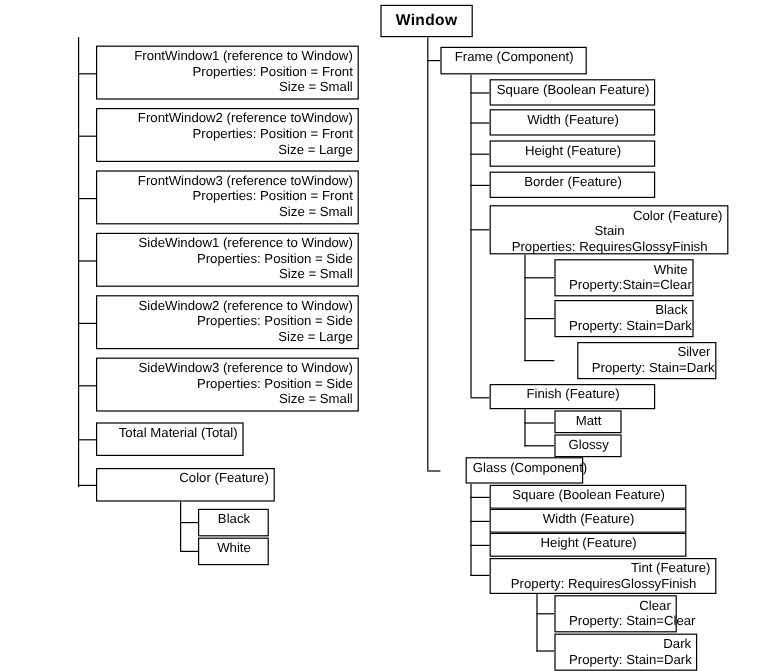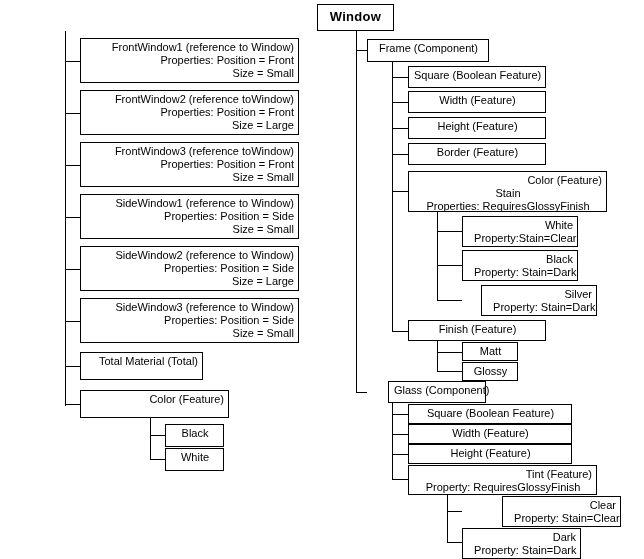--- a/index.html
+++ b/index.html
@@ -116,15 +116,15 @@
     <div class="node" style="left: 462px; top: 250px; width: 116px; height: 31px;"><span class="leftline">Black</span><span class="leftline">  Property: Stain=Dark</span></div>
     <div class="node" style="left: 462px; top: 285px; width: 116px; height: 31px; margin-left: 19px;"><span class="leftline">Silver</span><span class="leftline">  Property: Stain=Dark</span></div>
     <div class="node" style="left: 408px; top: 320px; width: 138px; height: 21px;"><span class="ctrline">Finish (Feature)</span></div>
     <div class="node" style="left: 462px; top: 342px; width: 56px; height: 19px;"><span class="ctrline">Matt</span></div>
     <div class="node" style="left: 462px; top: 362px; width: 56px; height: 19px;"><span class="ctrline">Glossy</span></div>
     <div class="node" style="left: 388px; top: 381px; width: 98px; height: 22px;"><span class="ctrline">Glass (Component)</span></div>
     <div class="node" style="left: 408px; top: 404px; width: 164px; height: 20px;"><span class="ctrline">Square (Boolean Feature)</span></div>
     <div class="node" style="left: 408px; top: 424px; width: 164px; height: 20px;"><span class="ctrline">Width (Feature)</span></div>
     <div class="node" style="left: 408px; top: 444px; width: 164px; height: 20px;"><span class="ctrline">Height (Feature)</span></div>
     <div class="node" style="left: 408px; top: 465px; width: 189px; height: 30px;"><span class="leftline">Tint (Feature)</span><span class="ctrline">Property: RequiresGlossyFinish</span></div>
-    <div class="node" style="left: 462px; top: 496px; width: 119px; height: 31px; margin-left: 40px;"><span class="leftline">Clear</span><span class="leftline">  Property: Stain=Clear</span></div>
+    <div class="node" style="left: 462px; top: 496px; width: 102px; height: 31px;"><span class="leftline">Clear</span><span class="leftline">  Property: Stain=Clear</span></div>
     <div class="node" style="left: 462px; top: 528px; width: 119px; height: 31px;"><span class="leftline">Dark</span><span class="leftline">  Property: Stain=Dark</span></div>
   </div>
 
 </body></html>

